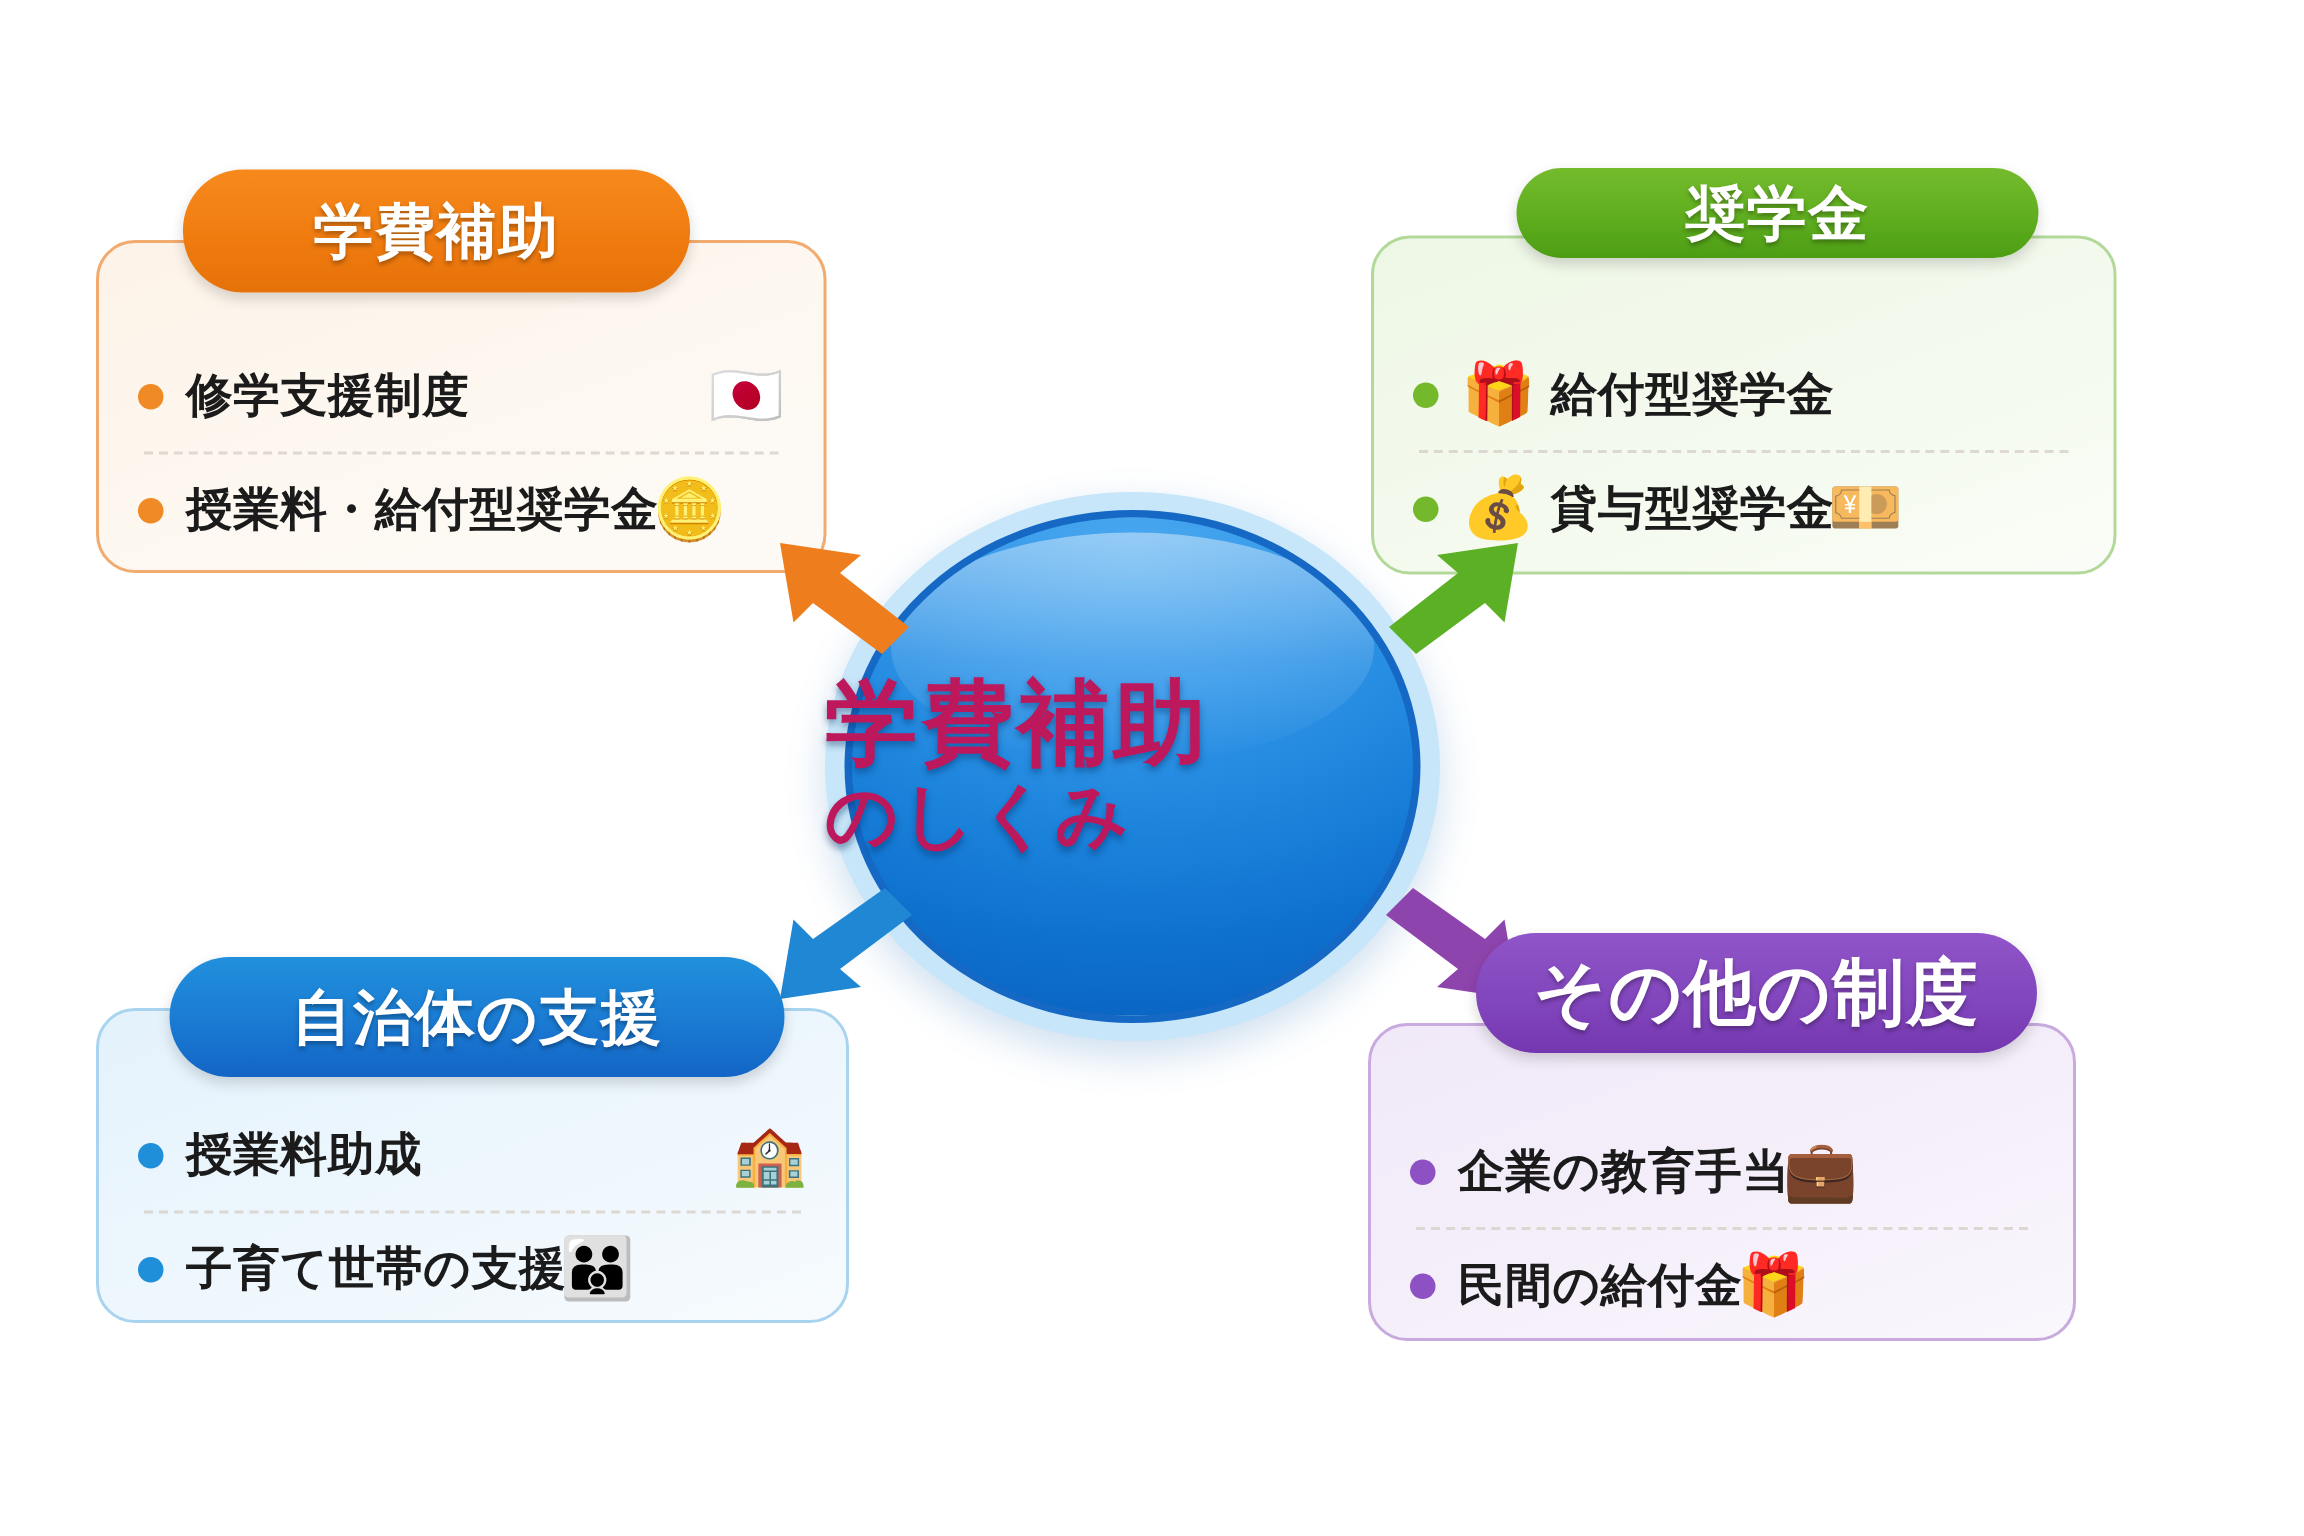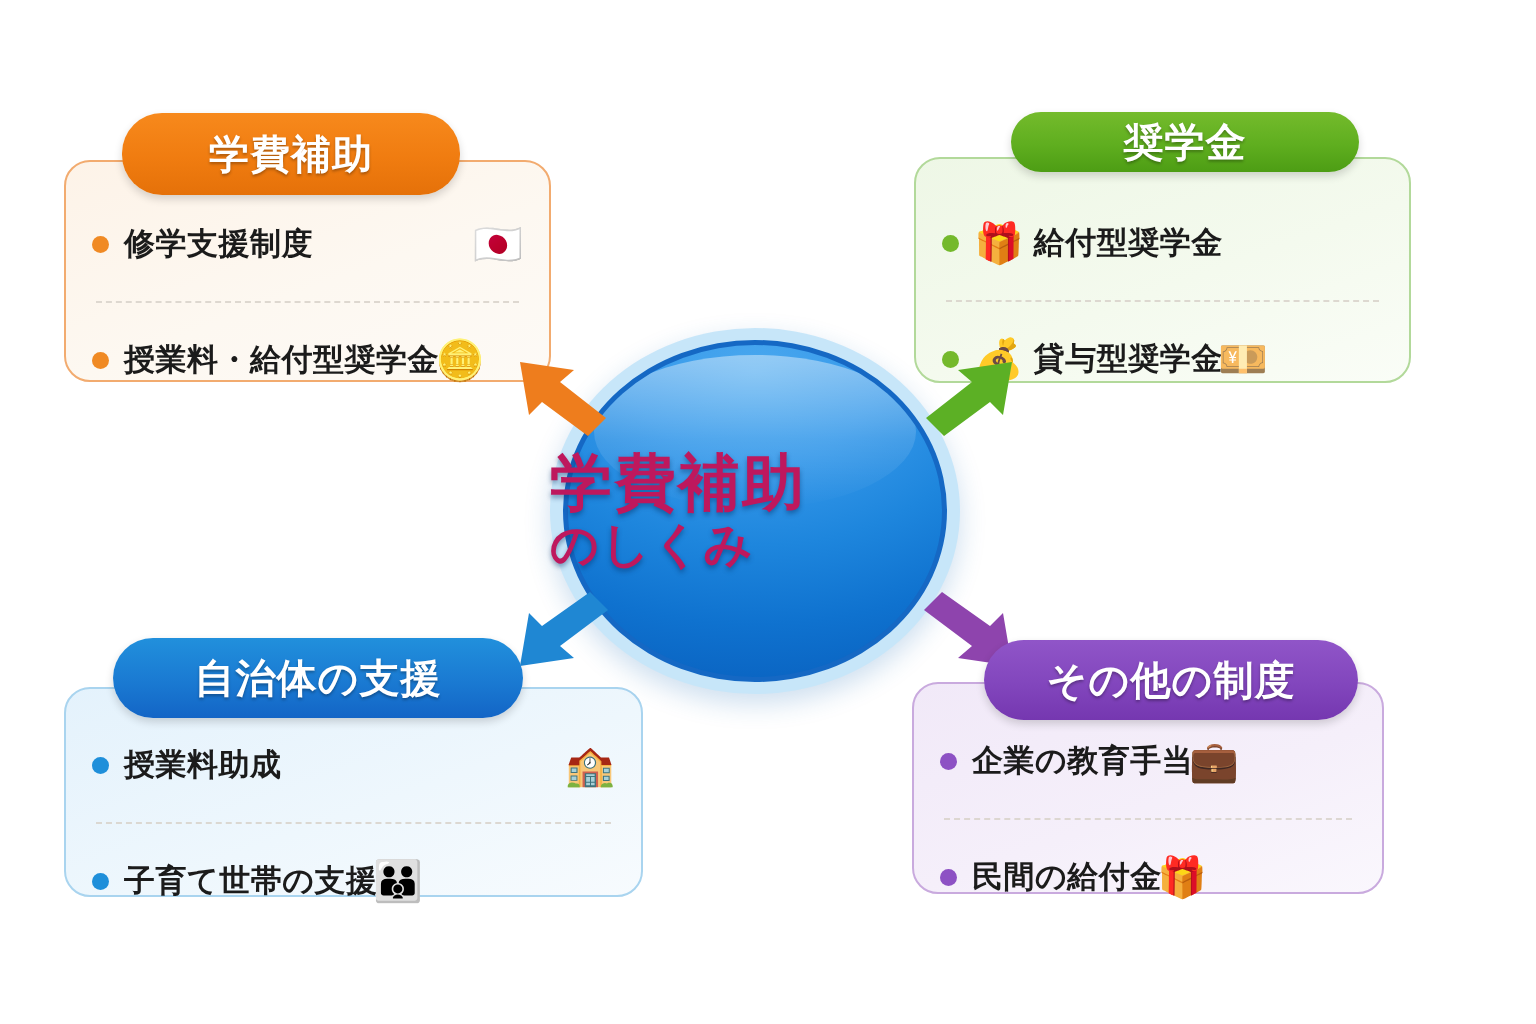--- a/index.html
+++ b/index.html
@@ -31,21 +31,20 @@
     border-style: solid;
   }
   .card-body {
     position: absolute;
     left: 0; right: 0; bottom: 0;
     top: 62px;
     display: flex;
     flex-direction: column;
     justify-content: center;
     padding: 0 26px 0 26px;
-    gap: 20px;
   }
 
   
   .pill {
     position: absolute;
     box-sizing: border-box;
     border-radius: 40px;
     display: flex;
     align-items: center;
     justify-content: center;
@@ -116,40 +115,40 @@
     background: linear-gradient(160deg, #eef7e6 0%, #f4faee 55%, #fafdf7 100%);
   }
   #pill-scholarship {
     left: 1011px; top: 112px; width: 348px; height: 60px;
     background: linear-gradient(180deg, #74bb2c 0%, #5fae1f 55%, #4d9d14 100%);
     font-size: 40px;
   }
   #card-scholarship .bullet { background: #74b92c; }
 
   #card-local {
-    left: 64px; top: 687px; width: 579px; height: 210px;
+    left: 64px; top: 672px; width: 502px; height: 210px;
     border-color: #a9d4ef;
     background: linear-gradient(160deg, #e4f2fc 0%, #eef7fd 55%, #f7fbfe 100%);
   }
   #pill-local {
     left: 113px; top: 638px; width: 410px; height: 80px;
     background: linear-gradient(180deg, #2190dc 0%, #1a7ad2 55%, #1365c6 100%);
     font-size: 40px;
   }
   #card-local .bullet { background: #1f8fda; }
 
   #card-other {
     left: 912px; top: 682px; width: 472px; height: 212px;
     border-color: #c9aade;
     background: linear-gradient(160deg, #f1e9f8 0%, #f5effa 55%, #faf7fd 100%);
   }
   #pill-other {
-    left: 984px; top: 640px; width: 374px; height: 80px;
+    left: 984px; top: 622px; width: 374px; height: 80px;
     background: linear-gradient(180deg, #9055c8 0%, #8246bd 55%, #7537b0 100%);
-    font-size: 40px;
+    font-size: 48px;
   }
   #card-other .bullet { background: #8d51c4; }
 
   
   #center-node {
     position: absolute;
     left: 550px;
     top: 328px;
     width: 410px;
     height: 366px;

